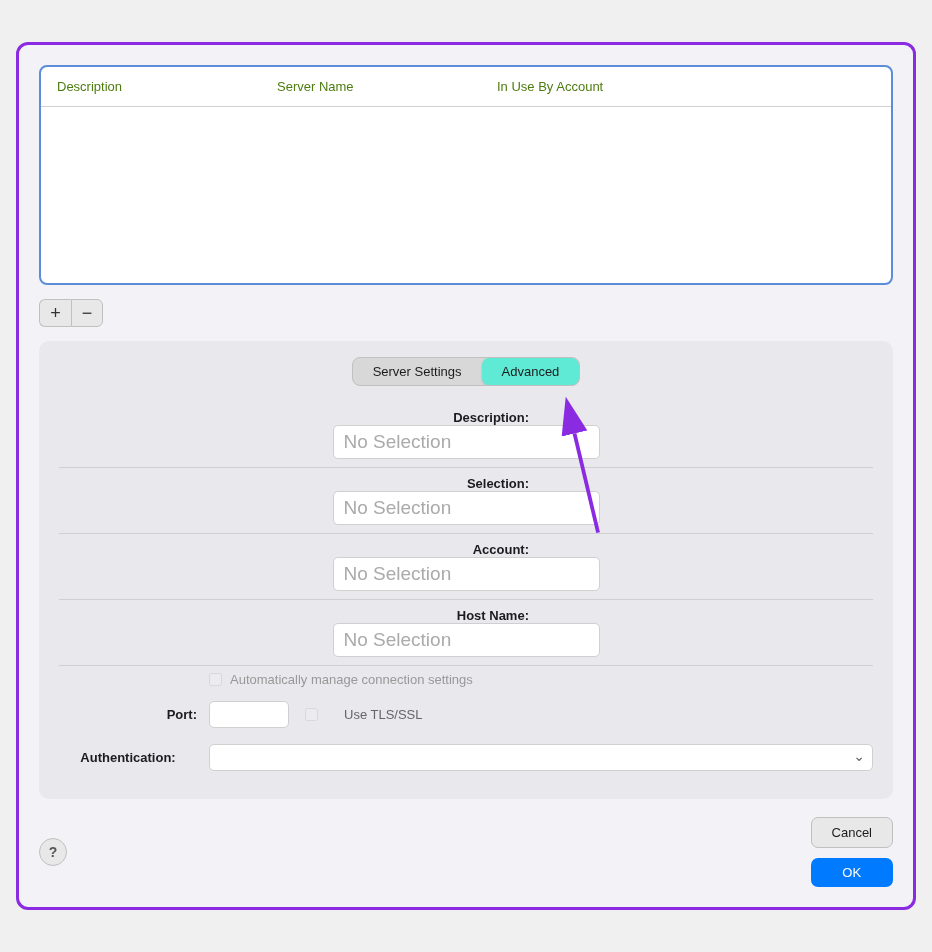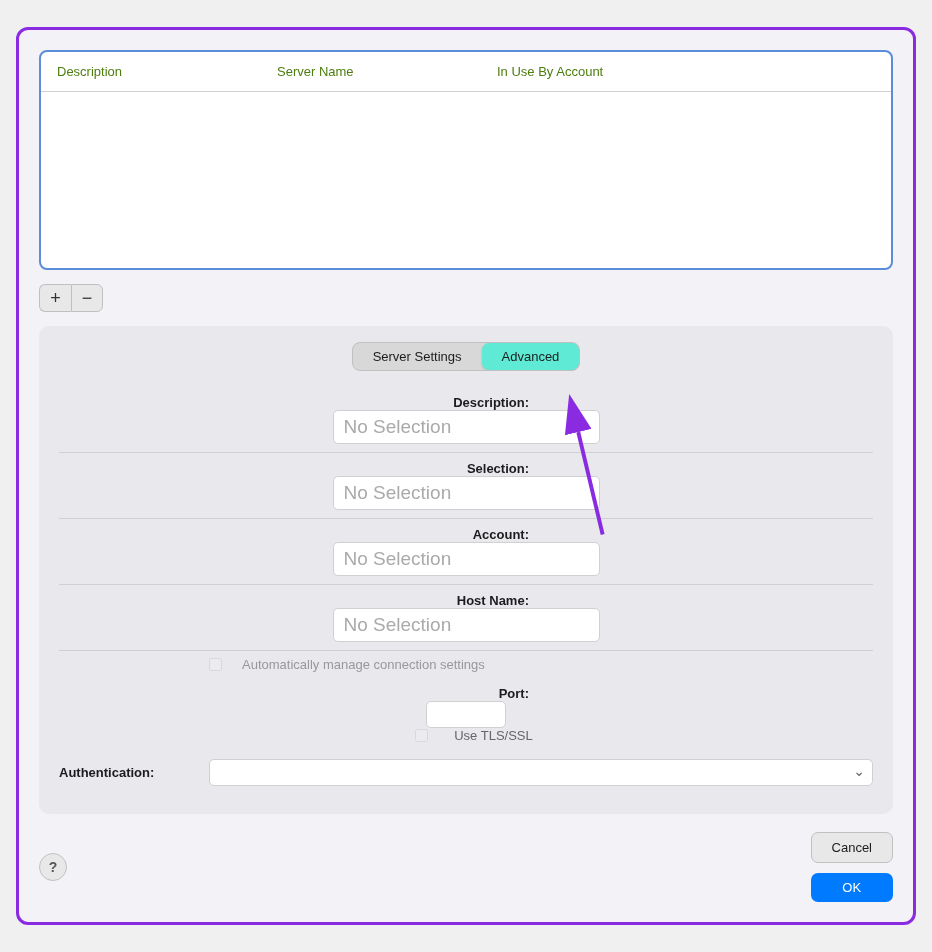--- a/index.html
+++ b/index.html
@@ -169,39 +169,37 @@
     }
 
     .form-input::placeholder {
       color: #aaaaaa;
     }
 
     
     .checkbox-row {
       display: flex;
       padding: 6px 0 6px 150px;
-      gap: 12px;
     }
 
     .checkbox-row input[type="checkbox"] {
       margin-right: 8px;
       opacity: 0.5;
     }
 
     .checkbox-label {
       font-size: 13px;
       color: #999999;
     }
 
     
     .port-row {
       display: flex;
       align-items: center;
       padding: 8px 0;
-      flex-direction: column;
     }
 
     .port-label {
       width: 150px;
       text-align: right;
       padding-right: 12px;
       font-size: 13px;
       font-weight: 600;
       color: #1c1c1e;
       flex-shrink: 0;
@@ -238,21 +236,21 @@
 
     
     .auth-row {
       display: flex;
       align-items: center;
       padding: 8px 0;
     }
 
     .auth-label {
       width: 150px;
-      text-align: left;
+      text-align: center;
       padding-right: 12px;
       font-size: 13px;
       font-weight: 600;
       color: #1c1c1e;
       flex-shrink: 0;
     }
 
     .auth-select-wrapper {
       flex: 1;
       position: relative;

